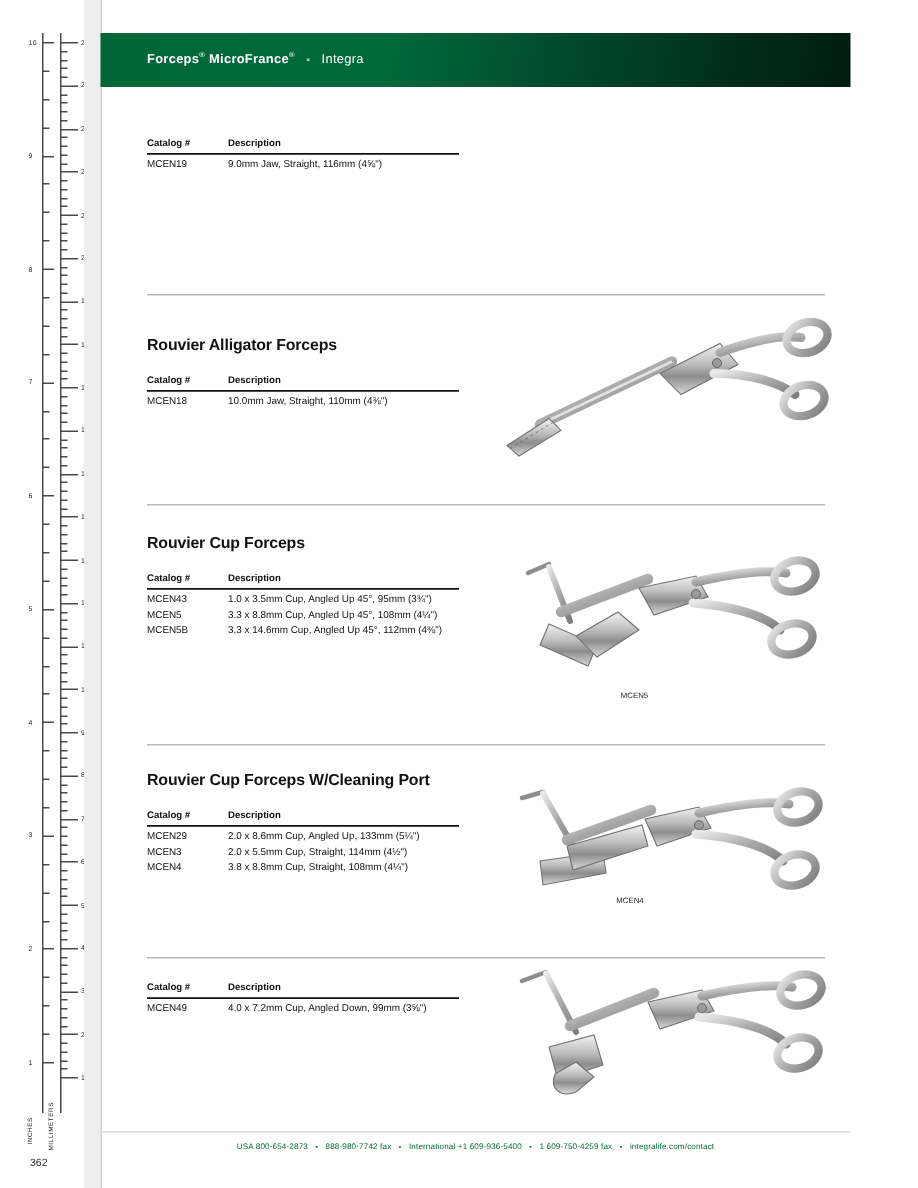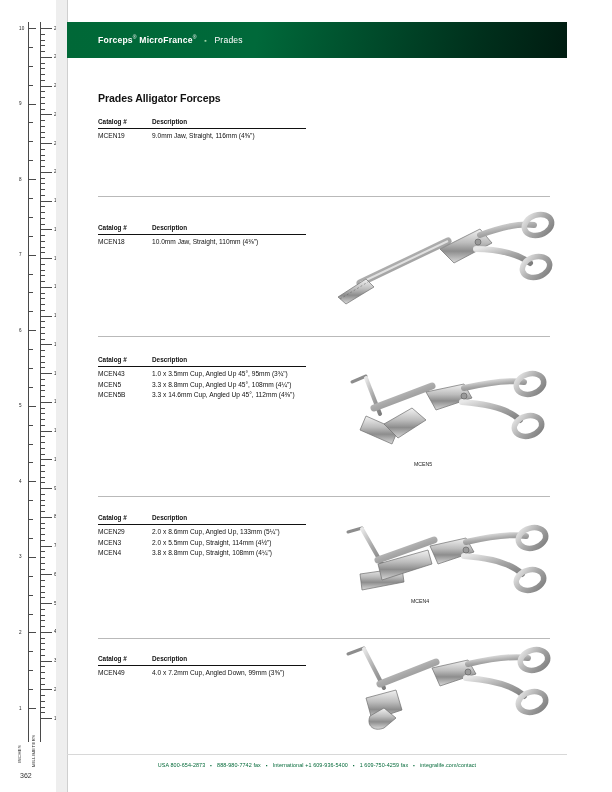--- a/index.html
+++ b/index.html
@@ -309,44 +309,44 @@
   <div class="axis-name" style="left:36px;top:762px;">MILLIMETERS</div>
 </div>
 <div class="gray-band"></div>
 <div class="sep-line"></div>
 
 <div class="header">
   <div class="header-title">
     <span class="brand">Forceps</span><span class="sup">®</span>
     <span class="brand">MicroFrance</span><span class="sup">®</span>
     <span class="bullet">▪</span>
-    <span class="section">Prades</span>
+    <span class="section">Integra</span>
   </div>
 </div>
 
 <div class="content" style="top:92px;">
-  <div class="prod-title">Prades Alligator Forceps</div>
   <table class="spec">
     <thead>
       <tr>
         <th class="c1">Catalog #</th>
         <th>Description</th>
       </tr>
     </thead>
     <tbody>
       <tr>
         <td class="c1">MCEN19</td>
         <td>9.0mm Jaw, Straight, 116mm (4⅝")</td>
       </tr>
     </tbody>
   </table>
 </div>
 <hr class="divider" style="position:absolute;left:98px;top:196px;">
 
 <div class="content" style="top:224px;">
+  <div class="prod-title">Rouvier Alligator Forceps</div>
   <table class="spec">
     <thead>
       <tr>
         <th class="c1">Catalog #</th>
         <th>Description</th>
       </tr>
     </thead>
     <tbody>
       <tr>
         <td class="c1">MCEN18</td>
@@ -384,20 +384,21 @@
   <path d="M146 44 C170 44 190 50 200 58" stroke="url(#steel2)" stroke-width="6" fill="none" stroke-linecap="round"></path>
 
   <ellipse cx="208" cy="20" rx="14" ry="10" fill="none" stroke="url(#steel2)" stroke-width="5.5" transform="rotate(-18 208 20)"></ellipse>
   <ellipse cx="206" cy="62" rx="14" ry="10" fill="none" stroke="url(#steel2)" stroke-width="5.5" transform="rotate(-18 206 62)"></ellipse>
   <circle cx="148" cy="37" r="3" fill="#9a9a9a" stroke="#5d5d5d" stroke-width="0.6"></circle>
 </svg>
 
 <hr class="divider" style="position:absolute;left:98px;top:336px;">
 
 <div class="content" style="top:356px;">
+  <div class="prod-title">Rouvier Cup Forceps</div>
   <table class="spec">
     <thead>
       <tr>
         <th class="c1">Catalog #</th>
         <th>Description</th>
       </tr>
     </thead>
     <tbody>
       <tr>
         <td class="c1">MCEN43</td>
@@ -426,20 +427,21 @@
   <path d="M122 34 C148 36 170 42 180 52" stroke="url(#steel2)" stroke-width="6" fill="none" stroke-linecap="round"></path>
   <ellipse cx="190" cy="16" rx="14" ry="10" fill="none" stroke="url(#steel2)" stroke-width="5.5" transform="rotate(-16 190 16)"></ellipse>
   <ellipse cx="188" cy="58" rx="14" ry="10" fill="none" stroke="url(#steel2)" stroke-width="5.5" transform="rotate(-16 188 58)"></ellipse>
   <circle cx="124" cy="28" r="3" fill="#9a9a9a" stroke="#5d5d5d" stroke-width="0.6"></circle>
 </svg>
 <div class="fig-caption" style="position:absolute;left:388px;top:461px;width:70px;">MCEN5</div>
 
 <hr class="divider" style="position:absolute;left:98px;top:496px;">
 
 <div class="content" style="top:514px;">
+  <div class="prod-title">Rouvier Cup Forceps W/Cleaning Port</div>
   <table class="spec">
     <thead>
       <tr>
         <th class="c1">Catalog #</th>
         <th>Description</th>
       </tr>
     </thead>
     <tbody>
       <tr>
         <td class="c1">MCEN29</td>

